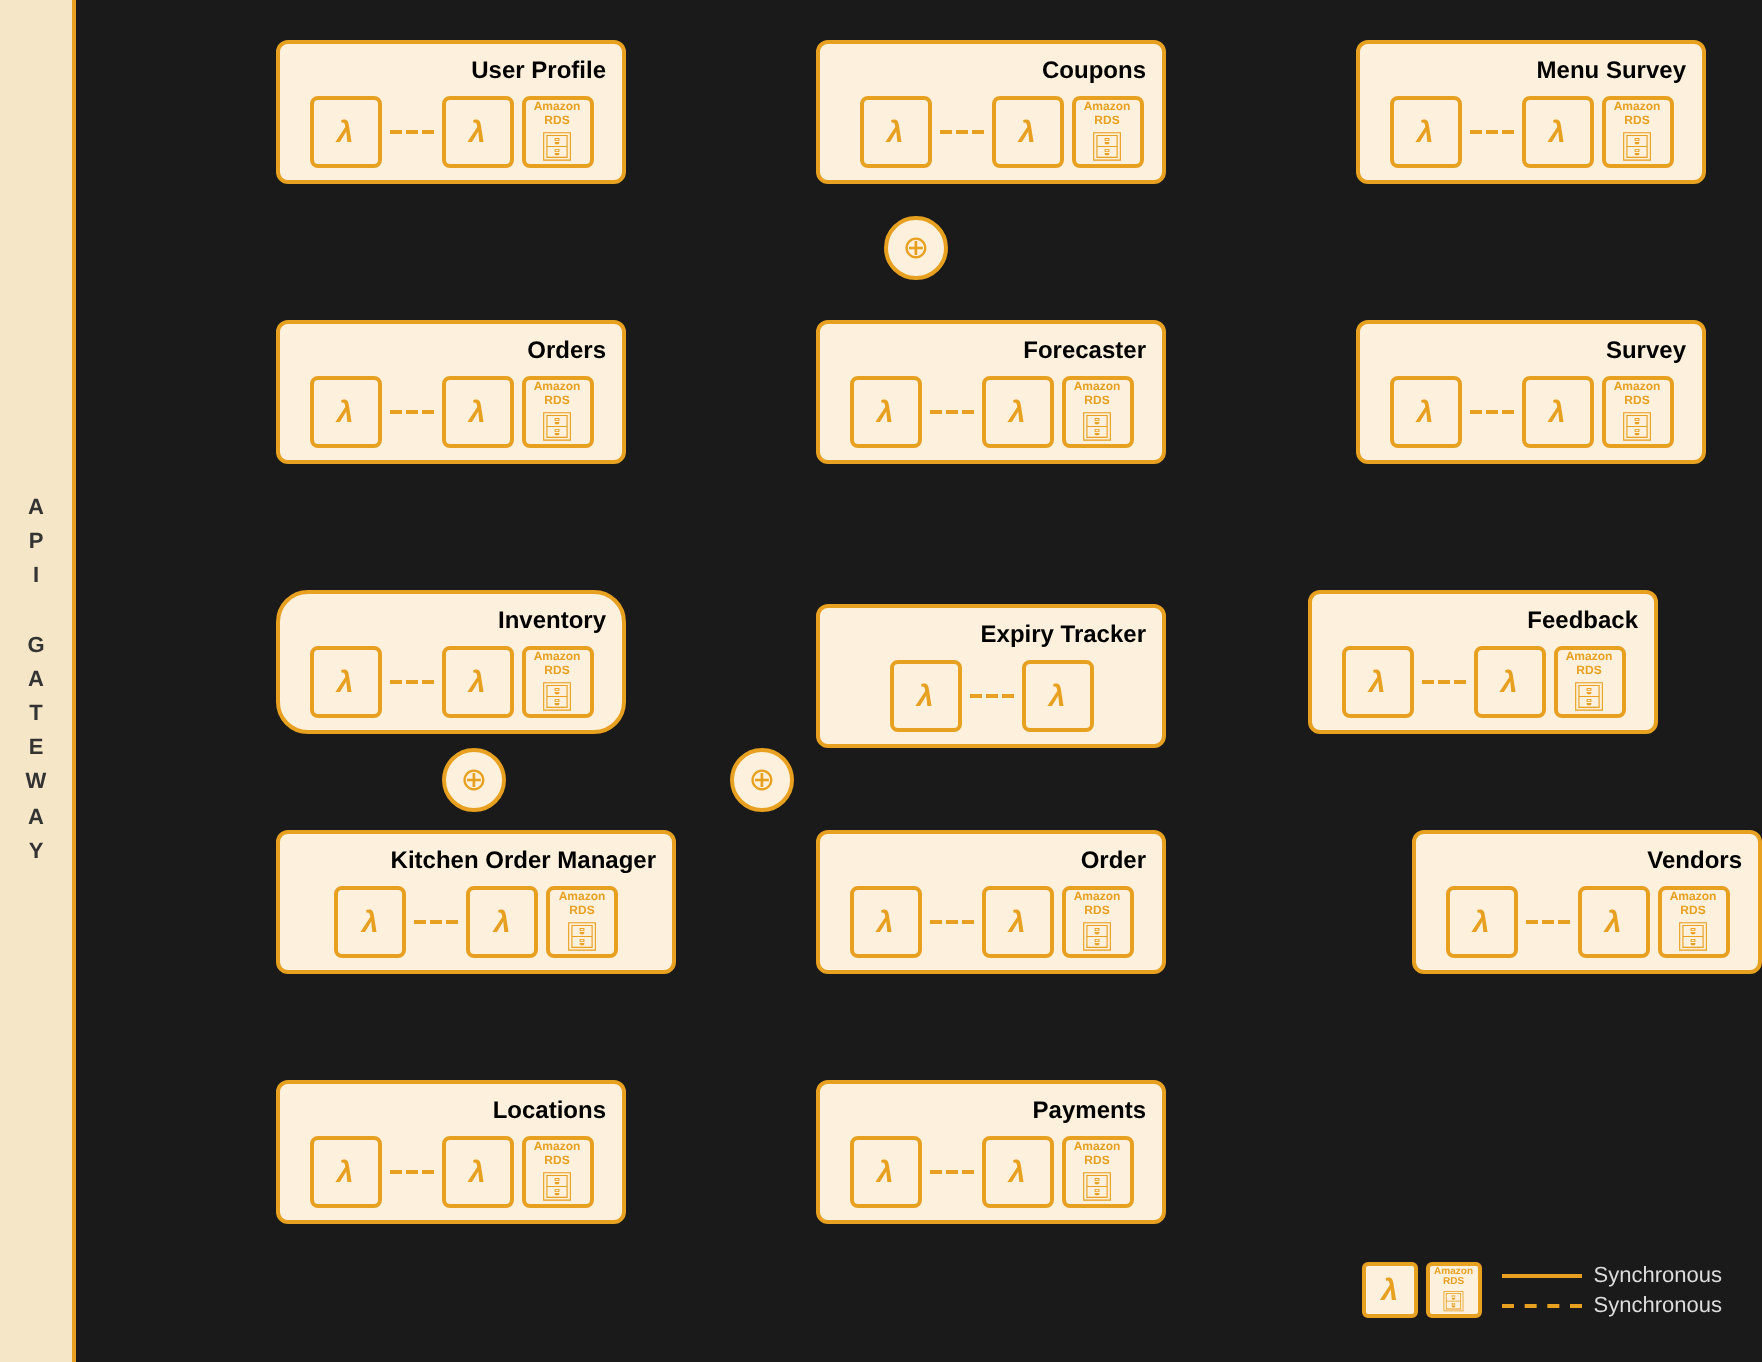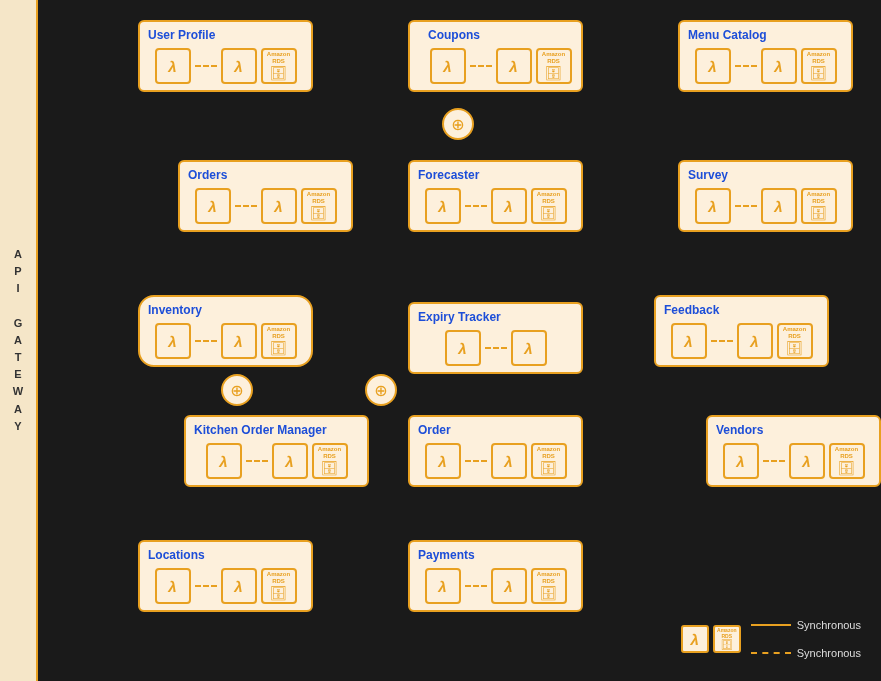--- a/index.html
+++ b/index.html
@@ -50,22 +50,22 @@
       background: #fdf0dc;
       border: 2px solid #e8a020;
       border-radius: 6px;
       padding: 6px 8px;
       position: absolute;
       width: 175px;
     }
     .service-card-title {
       font-size: 12px;
       font-weight: bold;
-      color: #1d4ed8;
-      text-align: left;
+      color: #000000;
+      text-align: right;
       margin-bottom: 6px;
     }
     .service-card-body {
       display: flex;
       align-items: center;
       justify-content: center;
       gap: 4px;
     }
 
     
@@ -252,41 +252,41 @@
           <span class="lambda-sym">λ</span>
         </div>
       <div class="rds-icon">
         <span class="rds-text">Amazon<br>RDS</span>
         <span class="rds-cylinder">🗄</span>
       </div>
     </div>
   </div>
 
   <div class="service-card" style="left:640px; top:20px;">
-    <div class="service-card-title">Menu Catalog</div>
+    <div class="service-card-title">Menu Survey</div>
     <div class="service-card-body">
       <div class="lambda-icon">
           <span class="lambda-sym">λ</span>
         </div>
       <div class="dashed-line"></div>
       <div class="lambda-icon">
           <span class="lambda-sym">λ</span>
         </div>
       <div class="rds-icon">
         <span class="rds-text">Amazon<br>RDS</span>
         <span class="rds-cylinder">🗄</span>
       </div>
     </div>
   </div>
 
   <div class="hub-icon" style="left:404px; top:108px;">
     <span class="hub-icon-inner">⊕</span>
   </div>
 
-  <div class="service-card" style="left:100px; top:160px;margin-left:40px;">
+  <div class="service-card" style="left:100px; top:160px;">
     <div class="service-card-title">Orders</div>
     <div class="service-card-body">
       <div class="lambda-icon">
           <span class="lambda-sym">λ</span>
         </div>
       <div class="dashed-line"></div>
       <div class="lambda-icon">
           <span class="lambda-sym">λ</span>
         </div>
       <div class="rds-icon">
@@ -378,21 +378,21 @@
   </div>
 
   <div class="hub-icon" style="left:183px; top:374px;">
     <span class="hub-icon-inner">⊕</span>
   </div>
 
   <div class="hub-icon" style="left:327px; top:374px;">
     <span class="hub-icon-inner">⊕</span>
   </div>
 
-  <div class="service-card" style="left:100px; top:415px; width:185px;margin-left:46px;">
+  <div class="service-card" style="left:100px; top:415px; width:200px;">
     <div class="service-card-title">Kitchen Order Manager</div>
     <div class="service-card-body">
       <div class="lambda-icon">
           <span class="lambda-sym">λ</span>
         </div>
       <div class="dashed-line"></div>
       <div class="lambda-icon">
           <span class="lambda-sym">λ</span>
         </div>
       <div class="rds-icon">
@@ -474,21 +474,21 @@
     <div class="legend-item">
       <div class="legend-icon-group">
         <div class="legend-lambda">
             <span class="lambda-sym">λ</span>
           </div>
         <div class="legend-rds">
           <span style="font-size:5px; color:#e8a020; font-weight:bold; line-height:1.1; text-align:center;">Amazon<br>RDS</span>
           <span style="font-size:10px; color:#e8a020;">🗄</span>
         </div>
       </div>
-      <div style="display:flex; flex-direction:column; gap:16px; margin-left:4px;">
+      <div style="display:flex; flex-direction:column; gap:3px; margin-left:4px;">
         <div class="legend-item">
           <div class="legend-line sync"></div>
           <span class="legend-text">Synchronous</span>
         </div>
         <div class="legend-item">
           <div class="legend-line async"></div>
           <span class="legend-text">Synchronous</span>
         </div>
       </div>
     </div>

